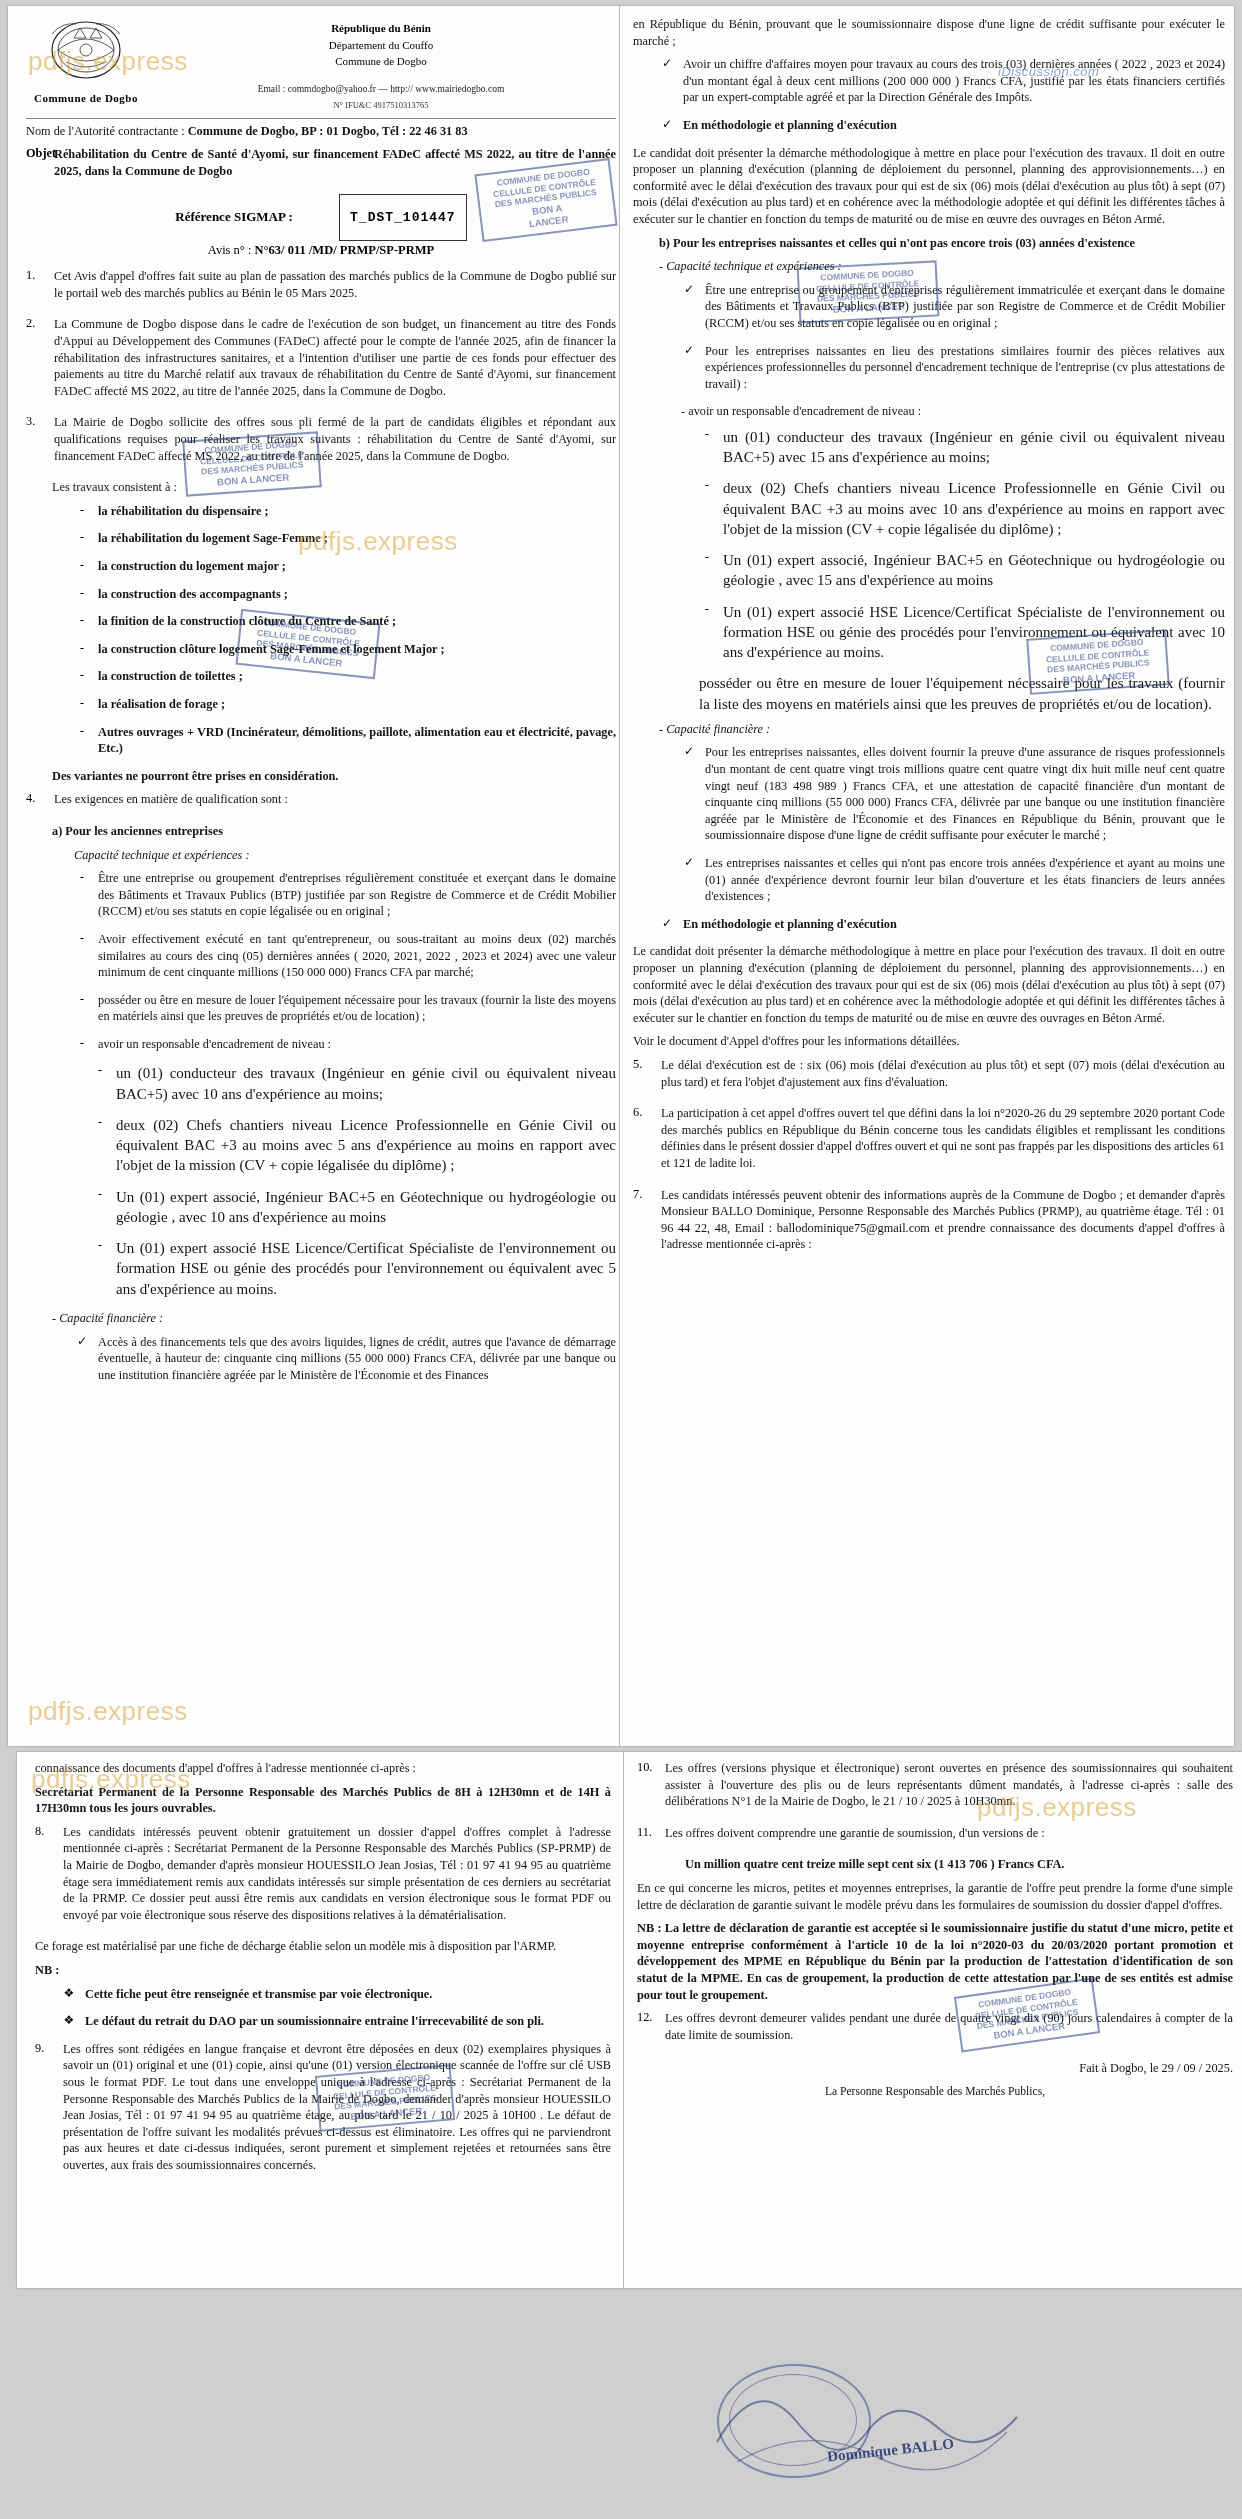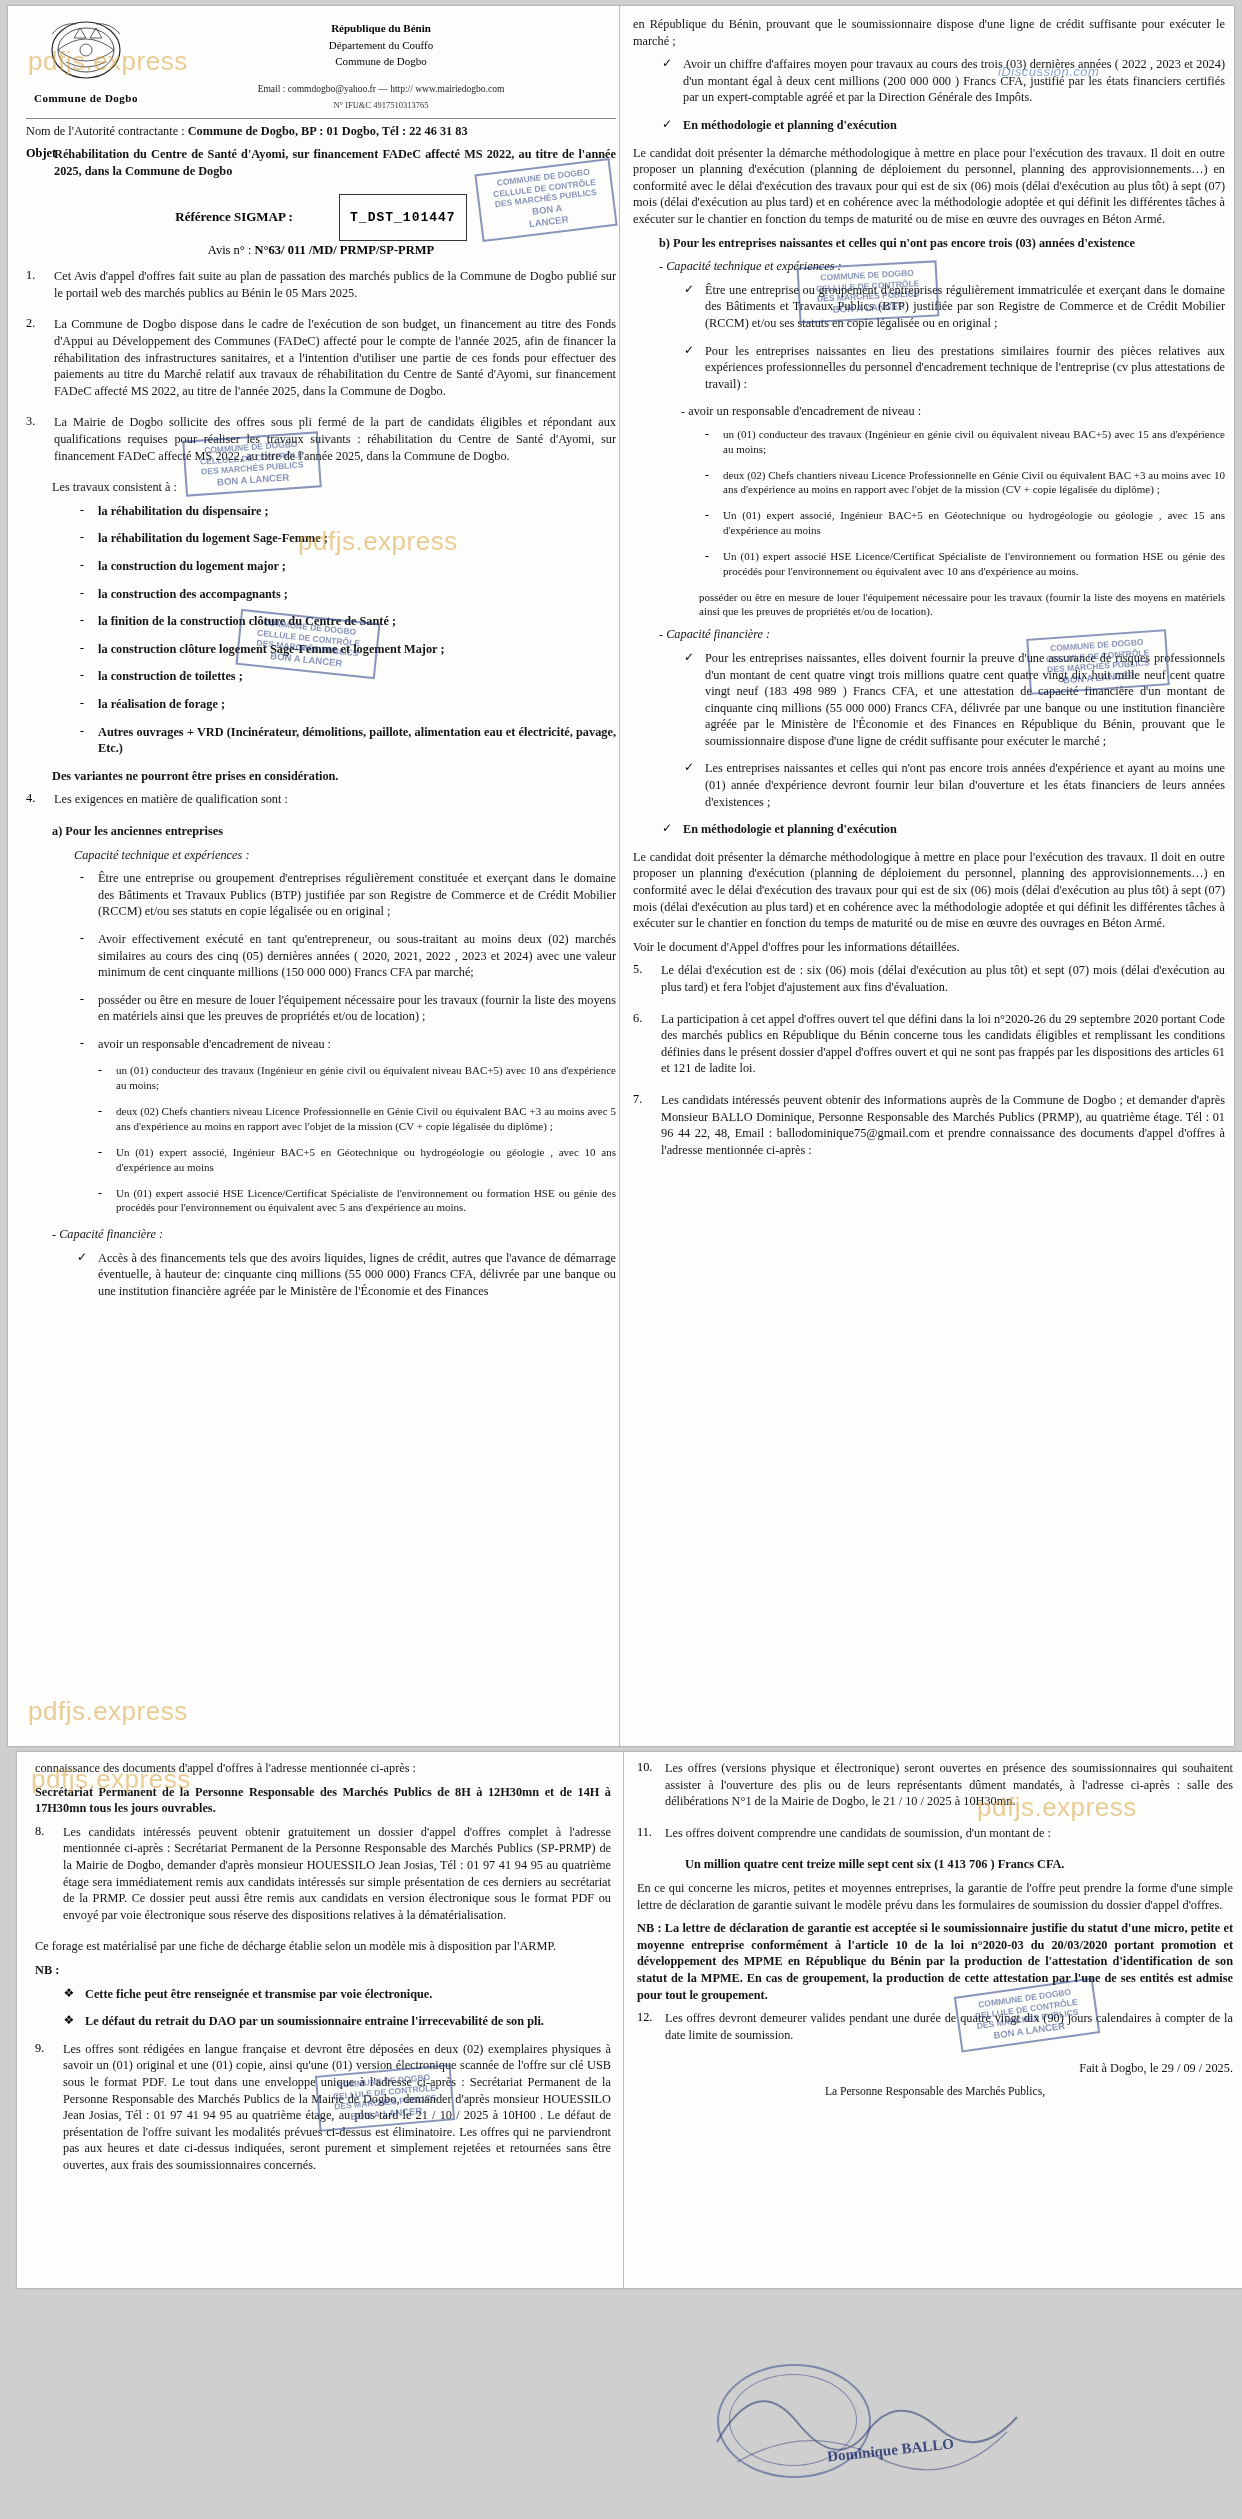--- a/index.html
+++ b/index.html
@@ -10,21 +10,21 @@
   .sheet-top{left:8px;top:6px;width:1226px;height:1740px;}
   .sheet-bot{left:17px;top:1752px;width:1226px;height:536px;}
   .col{position:absolute;box-sizing:border-box;}
   .colL{left:18px;top:10px;width:590px;}
   .colR{left:625px;top:10px;width:592px;}
   .colBL{left:18px;top:8px;width:576px;}
   .colBR{left:620px;top:8px;width:596px;}
   .vdiv{position:absolute;top:0;bottom:0;width:1px;background:#b9b9b9;}
 
   p{margin:0 0 7px 0;font-size:12.3px;line-height:1.35;text-align:justify;color:#141414;}
-  .small{font-size:11px;}
+  .small{font-size:15px;}
   .b{font-weight:bold;}
   .i{font-style:italic;}
   .hdr-title{font-size:19px;font-weight:bold;text-align:center;letter-spacing:.5px;margin:6px 0 10px 0;}
   .num-item{display:flex;gap:8px;margin-bottom:8px;}
   .num-item .n{width:20px;flex:none;font-size:12.3px;}
   .num-item .t{flex:1;}
   .bullet{display:flex;gap:8px;margin-bottom:4px;}
   .bullet .g{width:16px;flex:none;text-align:center;font-size:12px;}
   .bullet .t{flex:1;}
   .ind1{margin-left:26px;}
@@ -456,21 +456,21 @@
     <div class="col colBR">
       <div class="num-item">
         <div class="n">10.</div>
         <div class="t">
             <p>Les offres (versions physique et électronique) seront ouvertes en présence des soumissionnaires qui souhaitent assister à l'ouverture des plis ou de leurs représentants dûment mandatés, à l'adresse ci-après :   salle des délibérations N°1 de la Mairie de Dogbo, le 21 / 10 / 2025 à 10H30mn.</p>
           </div>
       </div>
       <div class="num-item">
         <div class="n">11.</div>
         <div class="t">
-            <p>Les offres doivent comprendre une candidats de soumission, d'un montant de :</p>
+            <p>Les offres doivent comprendre une garantie de soumission, d'un versions de :</p>
           </div>
       </div>
       <p class="ind2 b">Un million quatre cent treize mille sept cent six (1 413 706 ) Francs CFA.</p>
       <p>En ce qui concerne les micros, petites et moyennes entreprises, la garantie de l'offre peut prendre la forme d'une simple lettre de déclaration de garantie suivant le modèle prévu dans les formulaires de soumission du dossier d'appel d'offres.</p>
       <p class="b">NB : La lettre de déclaration de garantie est acceptée si le soumissionnaire justifie du statut d'une micro, petite et moyenne entreprise conformément à l'article 10 de la loi n°2020-03 du 20/03/2020 portant promotion et développement des MPME en République du Bénin par la production de l'attestation d'identification de son statut de la MPME. En cas de groupement, la production de cette attestation par l'une de ses entités est admise pour tout le groupement.</p>
       <div class="num-item">
         <div class="n">12.</div>
         <div class="t">
             <p>Les offres devront demeurer valides pendant une durée de quatre vingt dix (90) jours calendaires à compter de la date limite de soumission.</p>
           </div>

